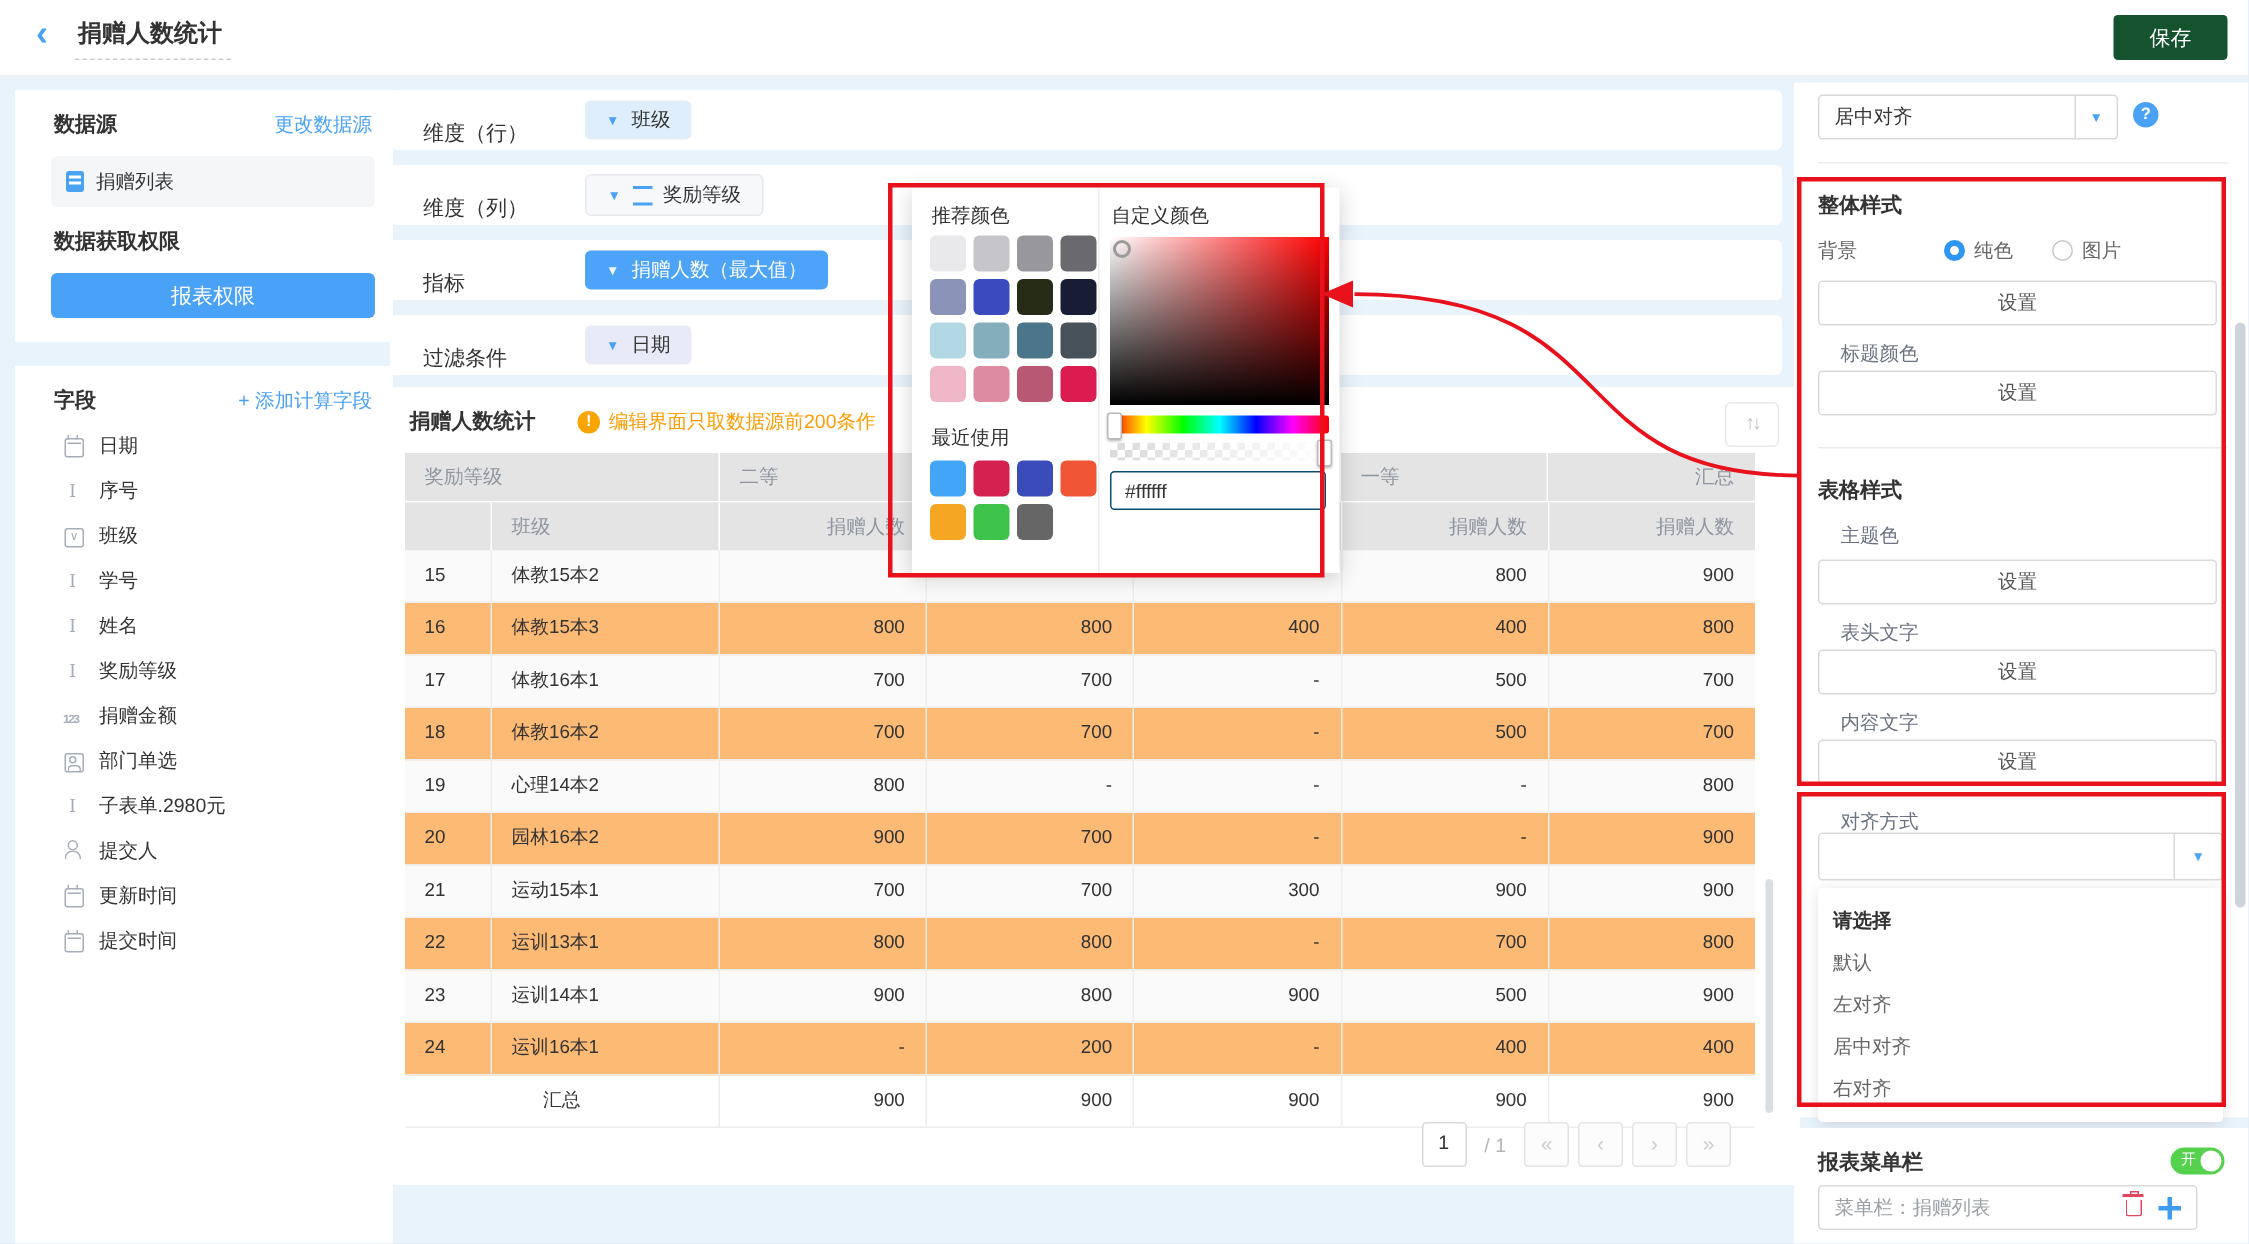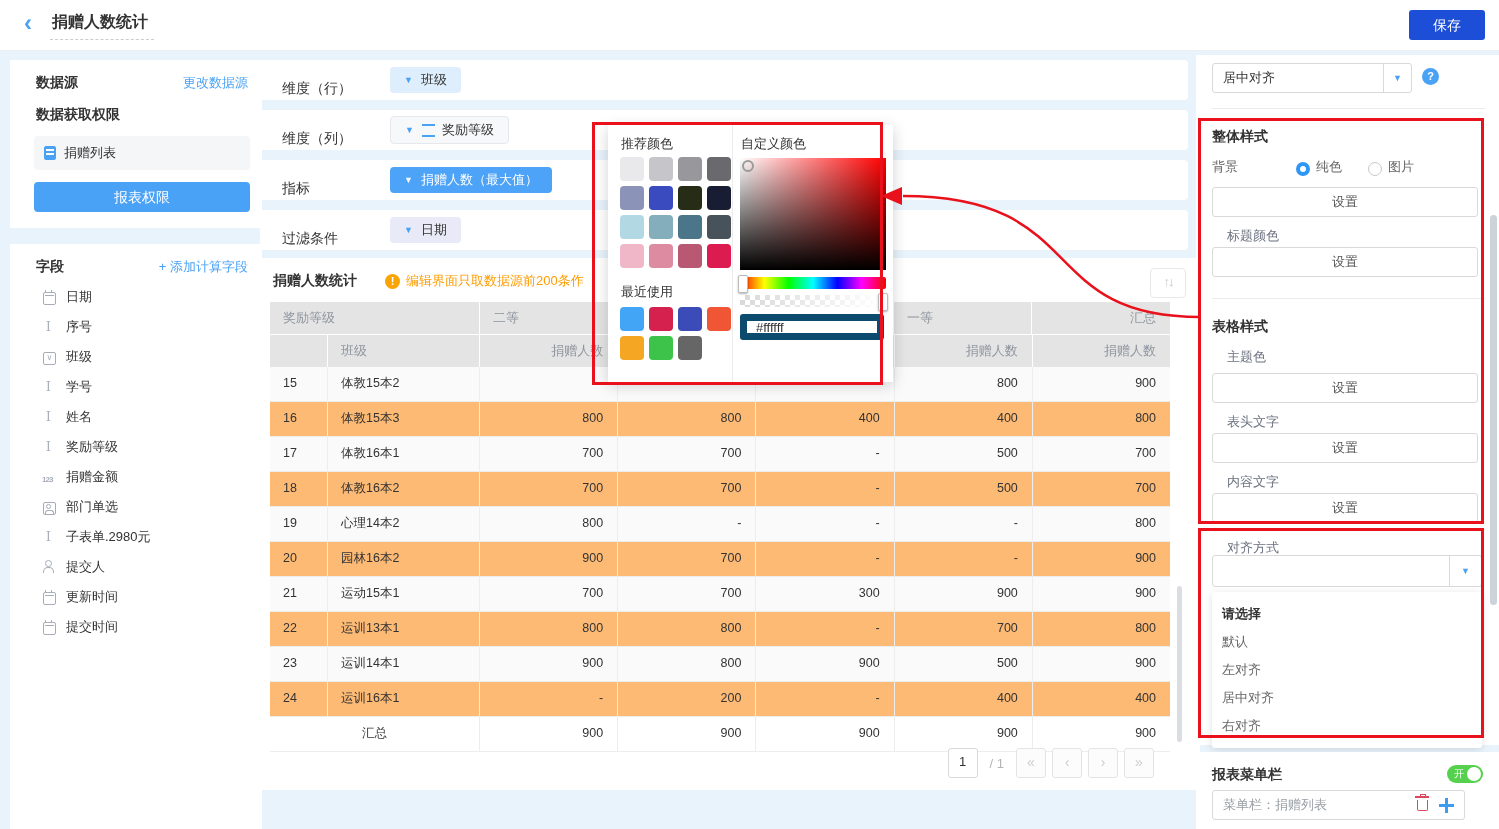--- a/index.html
+++ b/index.html
@@ -5,21 +5,21 @@
   html,body{margin:0;padding:0;background:#dfe9f2;}
   #app{position:relative;width:1499px;height:829px;overflow:hidden;background:#e9f3fc;
        font-family:"Liberation Sans","DejaVu Sans",sans-serif;font-size:13px;color:#333;}
   .card{position:absolute;background:#fff;border-radius:0;padding-left:12px;}
 
   
   #topbar{position:absolute;left:0;top:0;width:1499px;height:50px;background:#fff;
           border-bottom:1px solid #eceff2;display:flex;align-items:center;z-index:5;}
   #back-btn{font-size:24px;color:#4aa2f5;margin:0 18px 4px 24px;cursor:pointer;line-height:20px;font-weight:bold;}
   #page-title{font-size:16px;font-weight:bold;color:#333;padding:2px 6px 6px 2px;border-bottom:1px dashed #c9ccd1;}
-  #save-btn{position:absolute;right:14px;top:10px;width:76px;height:30px;background:#1d4ed8;color:#fff;
+  #save-btn{position:absolute;right:14px;top:10px;width:76px;height:30px;background:#14532d;color:#fff;
             border-radius:3px;text-align:center;line-height:30px;font-size:14px;cursor:pointer;}
 
   
   #ds-card{left:10px;top:60px;width:240px;height:168px;}
   .panel-head{display:flex;justify-content:space-between;align-items:center;padding:14px 14px 0 14px;}
   .panel-title{font-size:14px;font-weight:bold;color:#333;}
   .blue-link{color:#4aa2f5;font-size:13px;cursor:pointer;}
   #source-row{margin:12px 12px 0 12px;height:34px;background:#f4f6f8;border-radius:4px;
               display:flex;align-items:center;padding-left:10px;gap:8px;cursor:pointer;}
   .doc-icon{width:12px;height:14px;background:#4aa2f5;border-radius:2px;position:relative;flex:none;}
@@ -110,21 +110,21 @@
              font-size:11px;font-weight:bold;text-align:center;line-height:17px;cursor:pointer;}
   .rdiv{position:absolute;left:16px;right:16px;border-top:1px solid #ebebeb;}
   .sec-title{position:absolute;left:16px;font-size:14px;font-weight:bold;color:#333;}
   .sub-label{position:absolute;left:31px;font-size:13px;color:#6b7widthpx;color:#6b7280;}
   .set-btn{position:absolute;left:16px;width:266px;height:30px;border:1px solid #d9d9d9;border-radius:3px;background:#fff;
            text-align:center;line-height:28px;color:#555;font-size:13px;box-sizing:border-box;cursor:pointer;}
   .radio{display:inline-block;width:14px;height:14px;border-radius:50%;box-sizing:border-box;vertical-align:-3px;}
   .radio.on{border:4px solid #2e97f5;background:#fff;}
   .radio.off{border:1px solid #c9c9c9;background:#fff;}
   #bg-row{position:absolute;left:16px;top:103px;right:16px;font-size:13px;color:#666;}
-  #bg-row .ritem{position:absolute;display:flex;align-items:flex-end;gap:6px;cursor:pointer;}
+  #bg-row .ritem{position:absolute;display:flex;align-items:center;gap:6px;cursor:pointer;}
   #align2-select{position:absolute;left:16px;top:500px;width:270px;height:32px;border:1px solid #d9d9d9;border-radius:3px;
                  background:#fff;box-sizing:border-box;cursor:pointer;}
   #align-options{position:absolute;left:16px;top:537px;width:270px;background:#fff;border-radius:3px;
                  box-shadow:0 2px 10px rgba(0,0,0,.12);padding:8px 0;box-sizing:border-box;}
   .opt{height:28px;line-height:28px;padding-left:10px;color:#666;font-size:13px;cursor:pointer;}
   .opt:first-of-type{font-weight:bold;color:#333;}
 
   #menu-card{left:1196px;top:752px;width:293px;height:90px;}
   #menu-title{position:absolute;left:16px;top:14px;font-size:14px;font-weight:bold;}
   #toggle{position:absolute;right:18px;top:13px;width:36px;height:18px;border-radius:9px;background:#55d14e;cursor:pointer;}
@@ -159,21 +159,21 @@
       background:linear-gradient(to right,#f00,#ff0,#0f0,#0ff,#00f,#f0f,#f00);}
   #alpha-bar{position:absolute;left:132px;top:170px;width:146px;height:12px;border-radius:2px;cursor:pointer;background-color:#fff;
       background-image:linear-gradient(45deg,#d9d9d9 25%,transparent 25%,transparent 75%,#d9d9d9 75%),
                        linear-gradient(45deg,#d9d9d9 25%,transparent 25%,transparent 75%,#d9d9d9 75%);
       background-size:10px 10px;background-position:0 0,5px 5px;}
   #alpha-bar::after{content:"";position:absolute;inset:0;background:linear-gradient(to right,rgba(255,255,255,0),#fff);}
   .slider-handle{position:absolute;top:-2px;width:8px;height:16px;background:#fff;border:1px solid #bbb;border-radius:2px;
                  box-shadow:0 1px 2px rgba(0,0,0,.3);z-index:2;}
   #hue-handle{left:-2px;}
   #alpha-handle{right:-2px;}
-  #hex-input{position:absolute;left:132px;top:189px;width:144px;height:26px;border:7px solid #0c4a6e;border-radius:3px;
+  #hex-input{position:absolute;left:132px;top:189px;width:144px;height:26px;border:1px solid #0c4a6e;border-radius:3px;
              box-sizing:border-box;font-size:13px;color:#333;padding:0 0 0 9px;outline:none;
              font-family:"Liberation Sans","DejaVu Sans",sans-serif;}
 
   
   .red-box{position:absolute;border:3px solid #e8111c;z-index:50;pointer-events:none;box-sizing:border-box;}
   #red-picker{left:592px;top:122px;width:291px;height:263px;}
   #red-style{left:1198px;top:118px;width:286px;height:406px;}
   #red-align{left:1198px;top:528px;width:286px;height:210px;}
   #arrow-svg{position:absolute;left:875px;top:185px;z-index:50;pointer-events:none;}
 </style>
@@ -186,25 +186,25 @@
     <span id="back-btn">‹</span>
     <span id="page-title">捐赠人数统计</span>
     <div id="save-btn">保存</div>
   </div>
 
   <div class="card" id="ds-card">
     <div class="panel-head">
       <span class="panel-title">数据源</span>
       <span class="blue-link">更改数据源</span>
     </div>
-    <div id="perm-title">数据获取权限</div>
     <div id="source-row">
       <span class="doc-icon"></span>
       <span>捐赠列表</span>
     </div>
+    <div id="perm-title">数据获取权限</div>
     <div id="perm-btn">报表权限</div>
   </div>
 
   <div class="card" id="fields-card">
     <div class="panel-head">
       <span class="panel-title">字段</span>
       <span class="blue-link">
         <span>+</span>
         <span>添加计算字段</span>
       </span>

